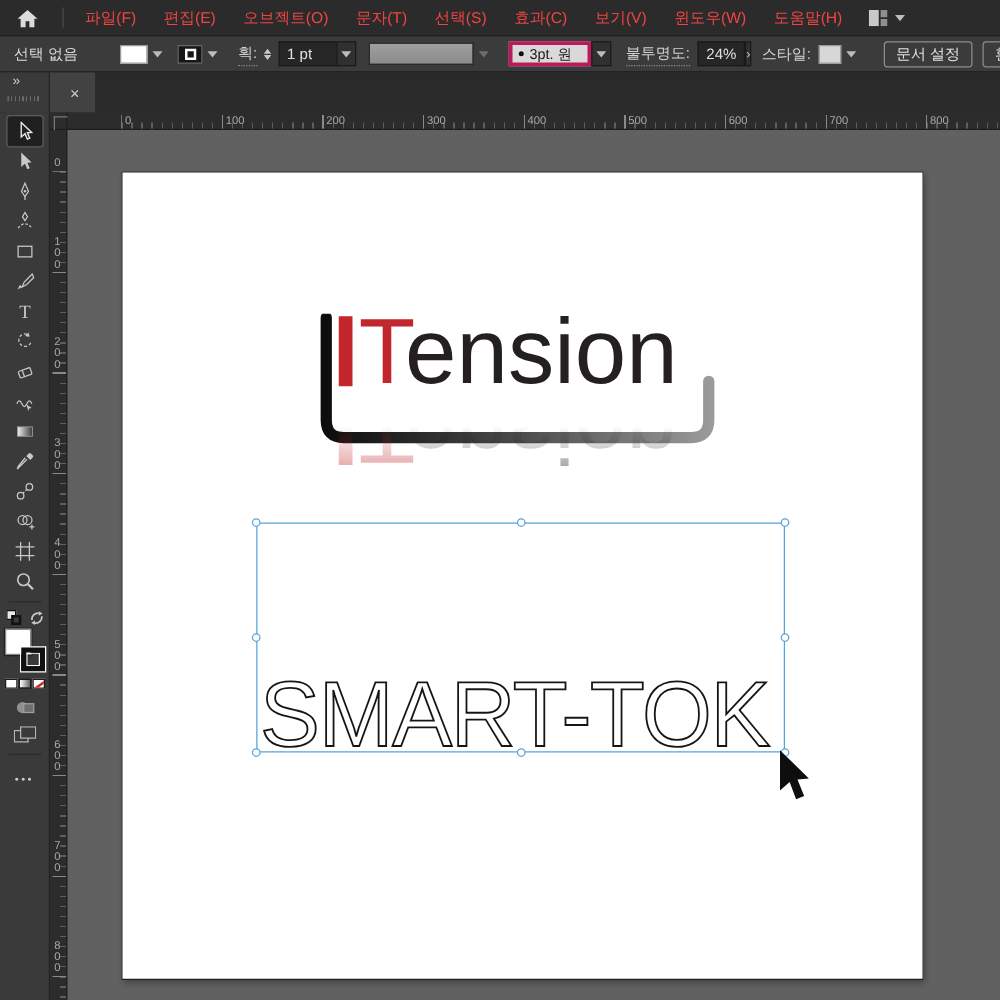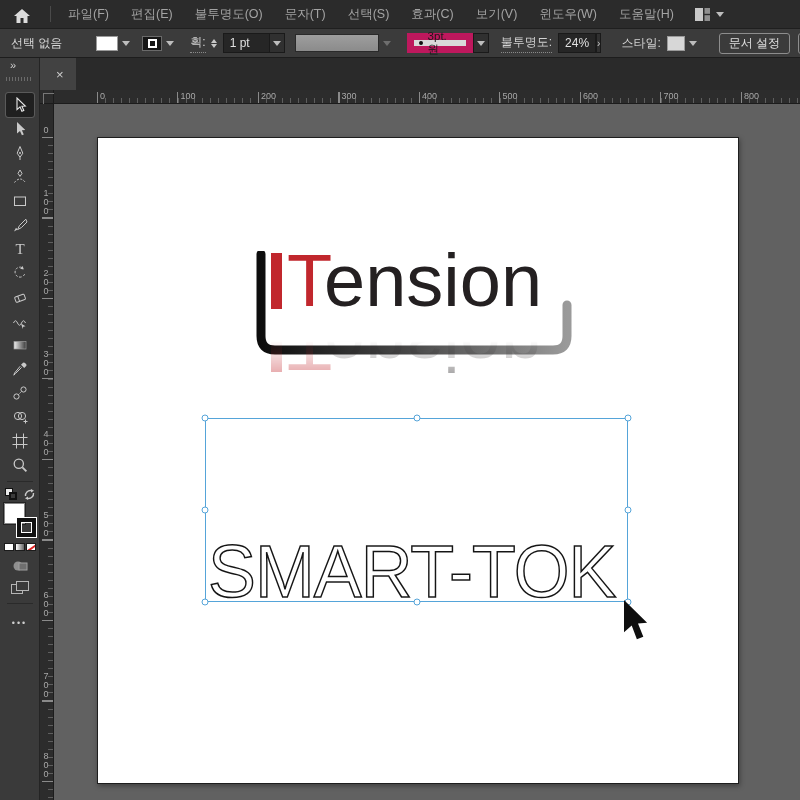--- a/index.html
+++ b/index.html
@@ -10,21 +10,21 @@
     position:relative; overflow:hidden;
     -webkit-font-smoothing:antialiased;
   }
   
   .menubar { position:absolute; left:0; top:0; width:800px; height:28px;
     background:#2b2b2b; display:flex; align-items:center; font-size:12.5px; }
   .home-btn { width:44px; text-align:center; font-size:15px; color:#e3e3e3; cursor:default; }
   .home-btn svg { vertical-align:middle; }
   .menubar .vsep { width:1px; height:16px; background:#4a4a4a; margin:0 6px; }
   .menu-items { display:flex; }
-  .menu-item { padding:6px 11px; color:#a3a3a3; white-space:nowrap; }
+  .menu-item { padding:6px 11px; color:#ef4444; white-space:nowrap; }
   .ws-group { display:flex; align-items:center; gap:6px; margin-left:10px; }
   .chev { width:0; height:0; border-left:4px solid transparent; border-right:4px solid transparent;
           border-top:5px solid #bdbdbd; display:inline-block; }
   .chev.dis { border-top-color:#6e6e6e; }
   
   .controlbar { position:absolute; left:0; top:28px; width:800px; height:30px;
     background:#3b3b3b; border-top:1px solid #1f1f1f; border-bottom:1px solid #1d1d1d;
     display:flex; align-items:center; font-size:12px; overflow:hidden; }
   .grip-v { width:5px; height:20px; margin-left:3px;
     background-image:repeating-linear-gradient(to bottom,#6a6a6a 0 1px,transparent 1px 3px);
@@ -44,29 +44,29 @@
   .stepper .dn { border-top:4px solid #c8c8c8; }
   .field { background:#262626; border:1px solid #1a1a1a; color:#e0e0e0; height:20px;
     display:flex; align-items:center; padding:0 6px; }
   .dd { display:flex; align-items:center;justify-content:center; }
   .dd .field { border-right:none; }
   .dd .dd-arrow { width:16px; height:20px; background:#303030; border:1px solid #1a1a1a;
     display:flex; align-items:center; justify-content:center; }
   .profile-dd { width:84px; height:18px; margin-left:10px; border:1px solid #2a2a2a;
     background:linear-gradient(to bottom,#9e9e9e,#8b8b8b); }
   .brush-dd { margin-left:12px; }
-  .brush-face { width:66px; height:20px; background:#d9d9d9; border:7px solid #be185d;
+  .brush-face { width:66px; height:20px; background:#d9d9d9; border:3px solid #be185d;
     color:#1a1a1a; display:flex; align-items:center; gap:5px; padding:0 5px; font-size:11.5px;}
   .brush-dot { width:4px; height:4px; border-radius:50%; background:#111; }
   .opt-btn { width:14px; height:20px; background:#303030; border:1px solid #1a1a1a; color:#c9c9c9;
     display:flex; align-items:center; justify-content:center; font-size:10px; }
   .style-swatch { width:18px; height:15px; background:#d7d7d7; border:1px solid #9a9a9a; }
   .cb-sep { width:1px; height:20px; background:#575757; margin:0 9px; }
   .push-btn { border:1px solid #8d8d8d; border-radius:3px; color:#e0e0e0; background:#3b3b3b;
-    height:21px; padding:0 9px; display:flex; align-items:center; white-space:nowrap; font-size:12px; }.ml6{margin-left:6px}.ml8{margin-left:8px}.ml10{margin-left:20px}.ml12{margin-left:12px}
+    height:21px; padding:0 9px; display:flex; align-items:center; white-space:nowrap; font-size:12px; }.ml6{margin-left:6px}.ml8{margin-left:8px}.ml10{margin-left:8px}.ml12{margin-left:12px}
   
   .tabstrip { position:absolute; left:0; top:58px; width:800px; height:32px; background:#2a2a2a; display:flex; }
   .panel-head { width:40px; height:32px; background:#3a3a3a; border-right:1px solid #242424; position:relative; }
   .panel-head .expand { position:absolute; left:10px; top:1px; color:#cfcfcf; font-size:11px; letter-spacing:-1px; }
   .panel-head .grip-h { position:absolute; left:6px; top:19px; width:26px; height:4px;
     background-image:repeating-linear-gradient(to right,#6b6b6b 0 1px,transparent 1px 3px); }
   .doc-tab { height:32px; background:#424242; display:flex; align-items:center; gap:10px;
     padding:0 12px 0 16px; font-size:12.5px; color:#e4e4e4; white-space:nowrap; }
   .tab-close { color:#cdcdcd; font-size:13px; }
   
@@ -149,21 +149,21 @@
 <div class="menubar">
   <div class="home-btn">
     <svg width="16" height="14" viewBox="0 0 16 14">
         <path d="M8 0 L16 7 H13.5 V14 H9.5 V9 H6.5 V14 H2.5 V7 H0 Z" fill="#dcdcdc"></path>
       </svg>
   </div>
   <div class="vsep"></div>
   <div class="menu-items">
       <div class="menu-item">파일(F)</div>
       <div class="menu-item">편집(E)</div>
-      <div class="menu-item">불투명도(O)</div>
+      <div class="menu-item">오브젝트(O)</div>
       <div class="menu-item">문자(T)</div>
       <div class="menu-item">선택(S)</div>
       <div class="menu-item">효과(C)</div>
       <div class="menu-item">보기(V)</div>
       <div class="menu-item">윈도우(W)</div>
       <div class="menu-item">도움말(H)</div>
     </div>
   <div class="ws-group">
     <svg width="15" height="13" viewBox="0 0 15 13">
       <rect x="0" y="0" width="8" height="13" fill="#c9c9c9"></rect>

